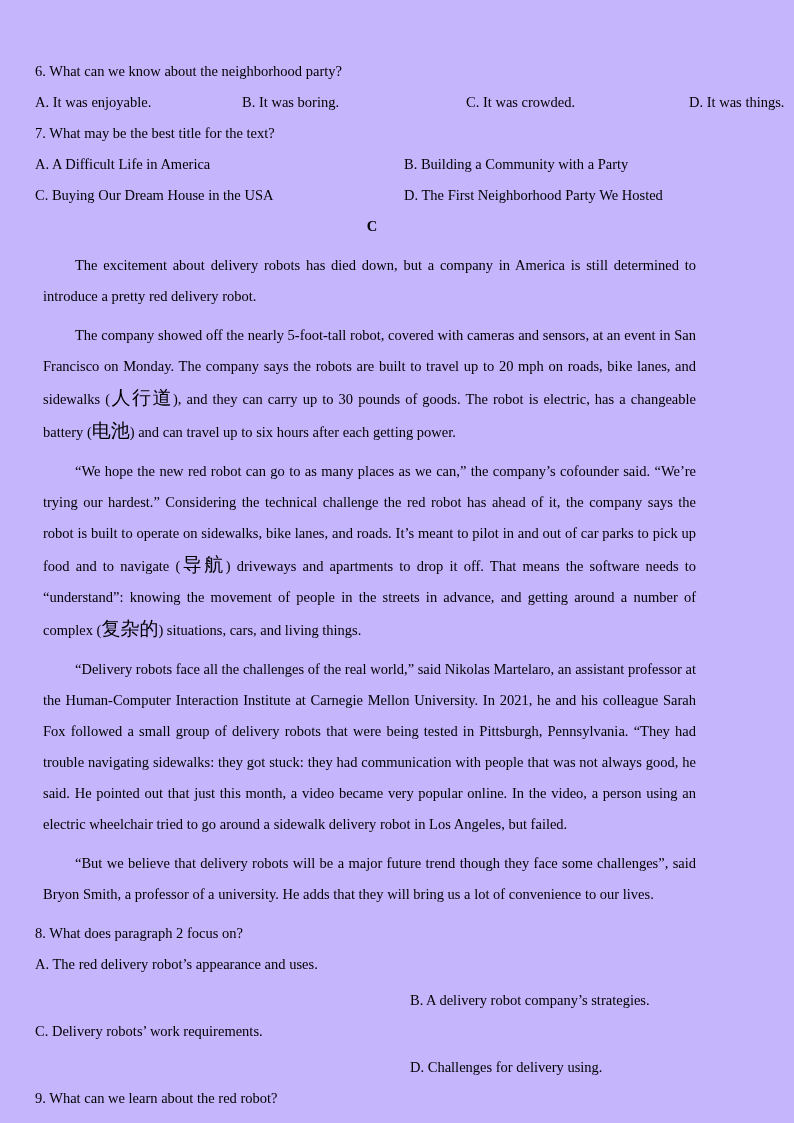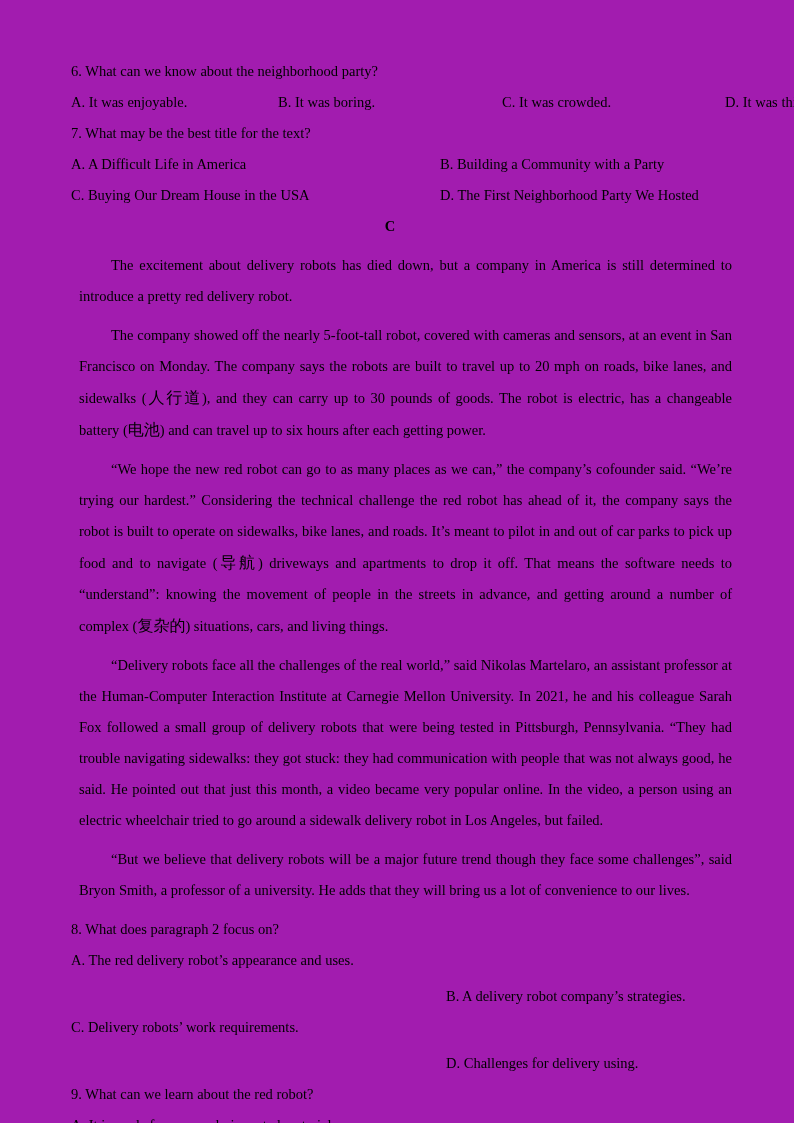--- a/index.html
+++ b/index.html
@@ -9,24 +9,24 @@
   }
   body {
     font-family: "Liberation Serif", "DejaVu Serif", serif;
     color: #000000;
     -webkit-font-smoothing: antialiased;
   }
   .page {
     position: relative;
     width: 794px;
     height: 1123px;
-    background: #a21caf;
+    background: #c4b5fd;
     overflow: hidden;
     box-sizing: border-box;
-    padding: 56px 71px 0 71px;
+    padding: 56px 71px 0 35px;
   }
   .qline {
     font-size: 14.5px;
     line-height: 31px;
     white-space: nowrap;
   }
   .opts {
     display: flex;
     font-size: 14.5px;
     line-height: 31px;
@@ -59,21 +59,21 @@
     text-align: justify;
     text-justify: inter-word;
     text-indent: 32px;
     margin: 8px;
     width: 653px;
     hyphens: none;
   }
   .para.last-line-plain { text-align-last: left; }
   .cn {
     font-family: "DejaVu Sans", "Liberation Sans", sans-serif;
-    font-size: 16px;
+    font-size: 19px;
   }
 </style>
 </head>
 <body>
 
 <div class="page">
 
   <div class="qline">6. What can we know about the neighborhood party?</div>
   <div class="opts opts-4">
     <div>A.  It was enjoyable.</div>

